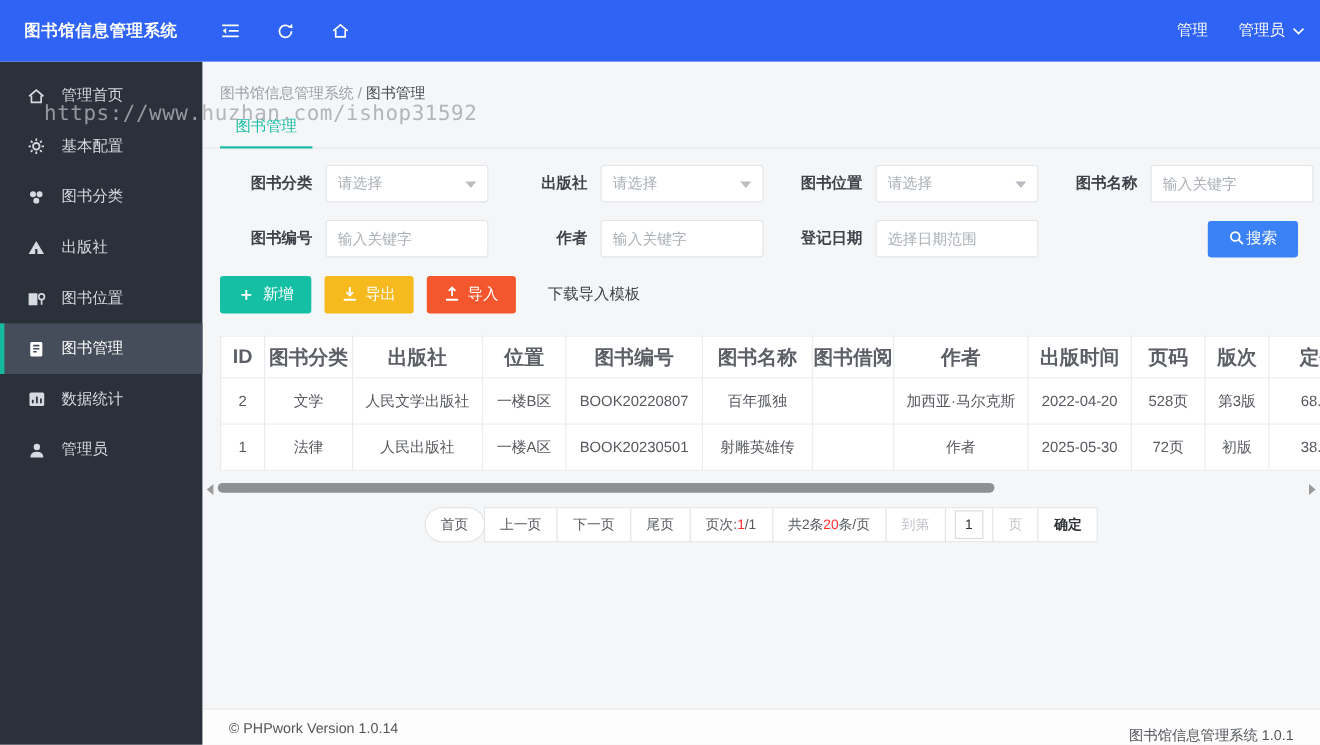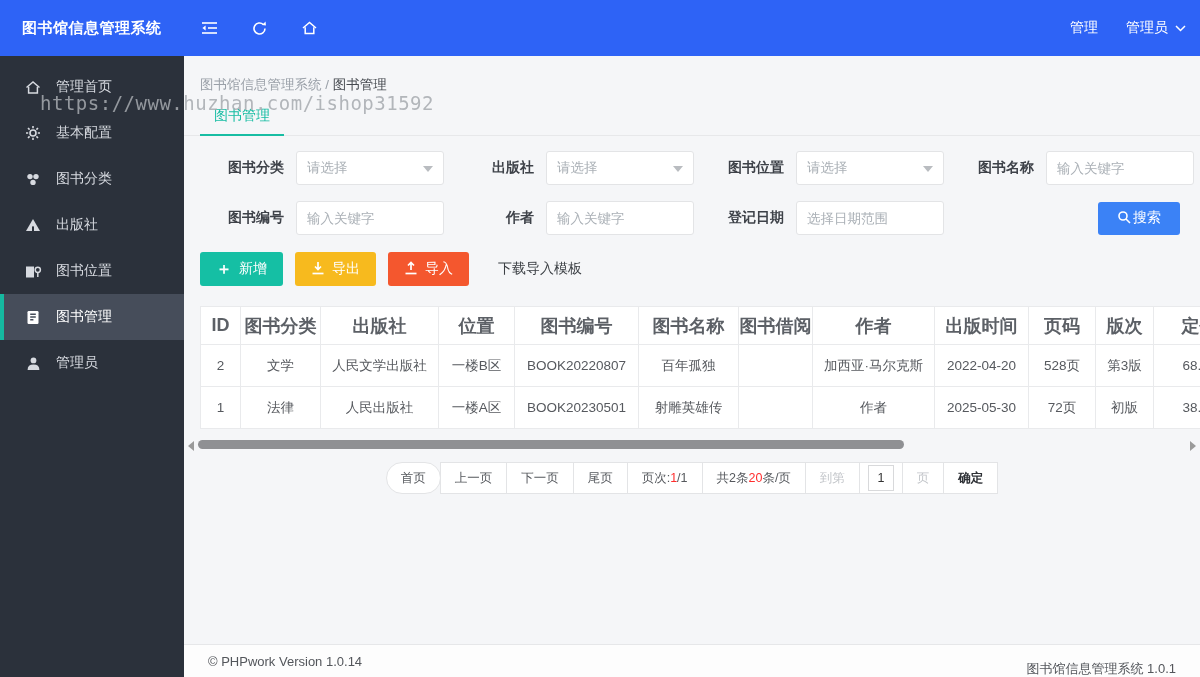--- a/index.html
+++ b/index.html
@@ -210,20 +210,29 @@
     <span class="sicon">
       <svg width="16" height="15" viewBox="0 0 16 15">
           <rect x="2.5" y="1" width="11" height="13" rx="1.2" fill="#fff"></rect>
           <path d="M5.2 4.2h5.6M5.2 7h5.6M5.2 9.8h3.2" stroke="#464d5a" stroke-width="1.4"></path>
         </svg>
     </span>
     <span>图书管理</span>
   </div>
 
 
+  <div class="side-item">
+    <span class="sicon">
+      <svg width="15" height="14" viewBox="0 0 15 14">
+          <rect x="0.8" y="0.8" width="13.4" height="12.4" rx="1.5" fill="#d7dae0"></rect>
+          <path d="M3.8 10.5 V7.5 M7.5 10.5 V4.5 M11.2 10.5 V6.2" stroke="#2b313b" stroke-width="1.6"></path>
+        </svg>
+    </span>
+    <span>数据统计</span>
+  </div>
 
   <div class="side-item">
     <span class="sicon">
       <svg width="15" height="15" viewBox="0 0 15 15">
           <circle cx="7.5" cy="4.4" r="2.9" fill="#d7dae0"></circle>
           <path d="M1.6 14 Q1.6 8.6 7.5 8.6 Q13.4 8.6 13.4 14 Z" fill="#d7dae0"></path>
         </svg>
     </span>
     <span>管理员</span>
   </div>

